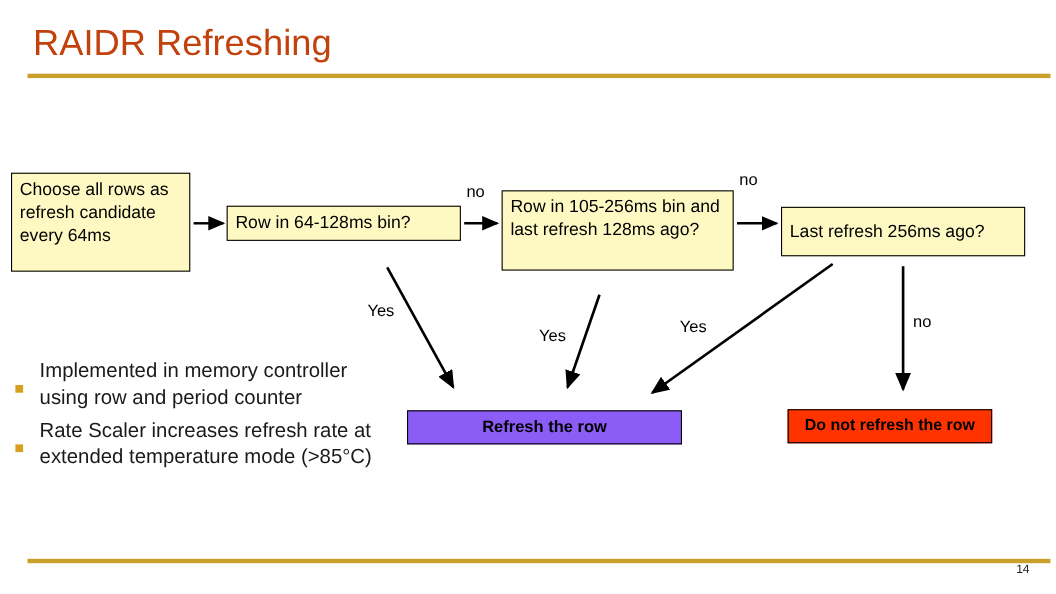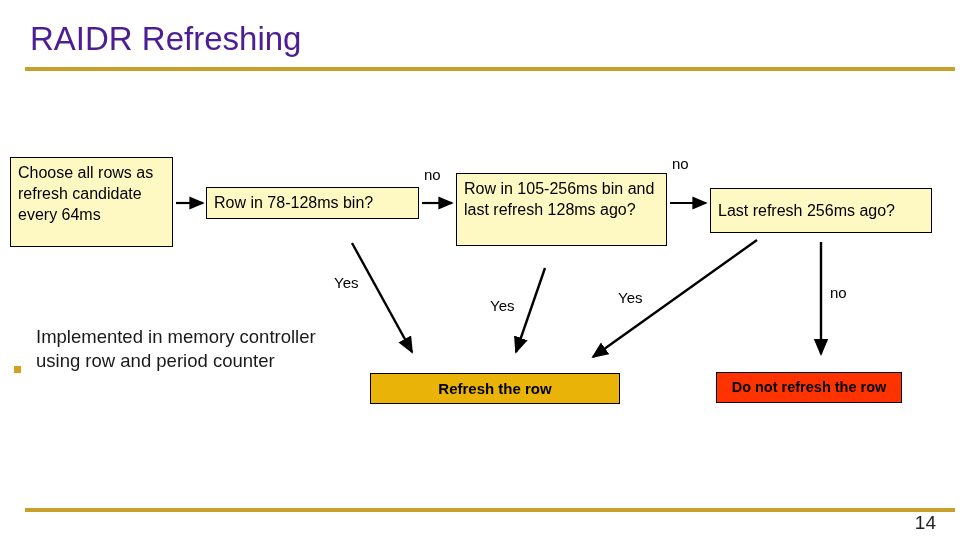--- a/index.html
+++ b/index.html
@@ -17,21 +17,21 @@
     background: #ffffff;
     overflow: hidden;
   }
 
   
   #slide-title {
     position: absolute;
     left: 30px;
     top: 20px;
     font-size: 33px;
-    color: #4c1d95;
+    color: #c2410c;
     font-family: "Liberation Sans", sans-serif;
     letter-spacing: 0px;
     white-space: nowrap;
   }
   .rule {
     position: absolute;
     background: #c8a02a;
   }
   #title-rule {
     left: 25px;
@@ -44,21 +44,21 @@
     top: 508px;
     width: 930px;
     height: 4px;
   }
 
   
   #page-number {
     position: absolute;
     right: 24px;
     top: 512px;
-    font-size: 19px;
+    font-size: 11px;
     color: #222222;
   }
 
   
   .fbox {
     position: absolute;
     box-sizing: border-box;
     border: 1.5px solid #000000;
     background: #fef9c3;
     color: #000000;
@@ -78,21 +78,21 @@
     display: flex;
     align-items: center;
   }
   #box-choose   { left: 10px;  top: 157px; width: 163px; height: 90px; }
   #box-bin64    { left: 206px; top: 187px; width: 213px; height: 32px; }
   #box-bin128   { left: 456px; top: 173px; width: 211px; height: 73px; }
   #box-last256  { left: 710px; top: 188px; width: 222px; height: 45px; }
 
   #box-refresh {
     left: 370px; top: 373px; width: 250px; height: 31px;
-    background: #eab308;
+    background: #8b5cf6;
     font-weight: bold;
     font-size: 15px;
   }
   #box-norefresh {
     left: 716px; top: 372px; width: 186px; height: 31px;
     background: #ff3300;
     font-weight: bold;
     font-size: 14.5px;
   }
 
@@ -120,21 +120,21 @@
 
   
   #bullets {
     position: absolute;
     left: 14px;
     top: 325px;
     width: 330px;
   }
   .bullet-row {
     display: flex;
-    align-items: flex-end;
+    align-items: center;
     margin-bottom: 6px;
   }
   .bullet-marker {
     flex: 0 0 auto;
     width: 7px;
     height: 7px;
     background: #d6a01e;
     margin-right: 15px;
     margin-top: 9px;
   }
@@ -170,21 +170,21 @@
 
     <line x1="545" y1="268" x2="516" y2="352" stroke="#000000" stroke-width="2.4" marker-end="url(#ah)"></line>
 
     <line x1="757" y1="240" x2="593" y2="357" stroke="#000000" stroke-width="2.4" marker-end="url(#ah)"></line>
 
     <line x1="821" y1="242" x2="821" y2="354" stroke="#000000" stroke-width="2.4" marker-end="url(#ah)"></line>
   </svg>
 
   <div class="fbox" id="box-choose">Choose all rows as refresh candidate every 64ms</div>
 
-  <div class="fbox vcenter" id="box-bin64">Row in 78-128ms bin?</div>
+  <div class="fbox vcenter" id="box-bin64">Row in 64-128ms bin?</div>
 
   <div class="fbox" id="box-bin128">Row in 105-256ms bin and last refresh 128ms ago?</div>
 
   <div class="fbox vcenter" id="box-last256">Last refresh 256ms ago?</div>
 
   <div class="fbox center" id="box-refresh">Refresh the row</div>
 
   <div class="fbox center" id="box-norefresh">Do not refresh the row</div>
 
   <div class="edge-label" id="label-no-1">no</div>
@@ -192,18 +192,22 @@
   <div class="edge-label" id="label-no-3">no</div>
   <div class="edge-label" id="label-yes-1">Yes</div>
   <div class="edge-label" id="label-yes-2">Yes</div>
   <div class="edge-label" id="label-yes-3">Yes</div>
 
   <div id="bullets">
     <div class="bullet-row">
       <span class="bullet-marker"></span>
       <span class="bullet-text">Implemented in memory controller using row and period counter</span>
     </div>
+    <div class="bullet-row">
+      <span class="bullet-marker"></span>
+      <span class="bullet-text">Rate Scaler increases refresh rate at extended temperature mode (&gt;85°C)</span>
+    </div>
   </div>
 
   <div class="rule" id="footer-rule"></div>
   <div id="page-number">14</div>
 
 </div>
 
 </body></html>

